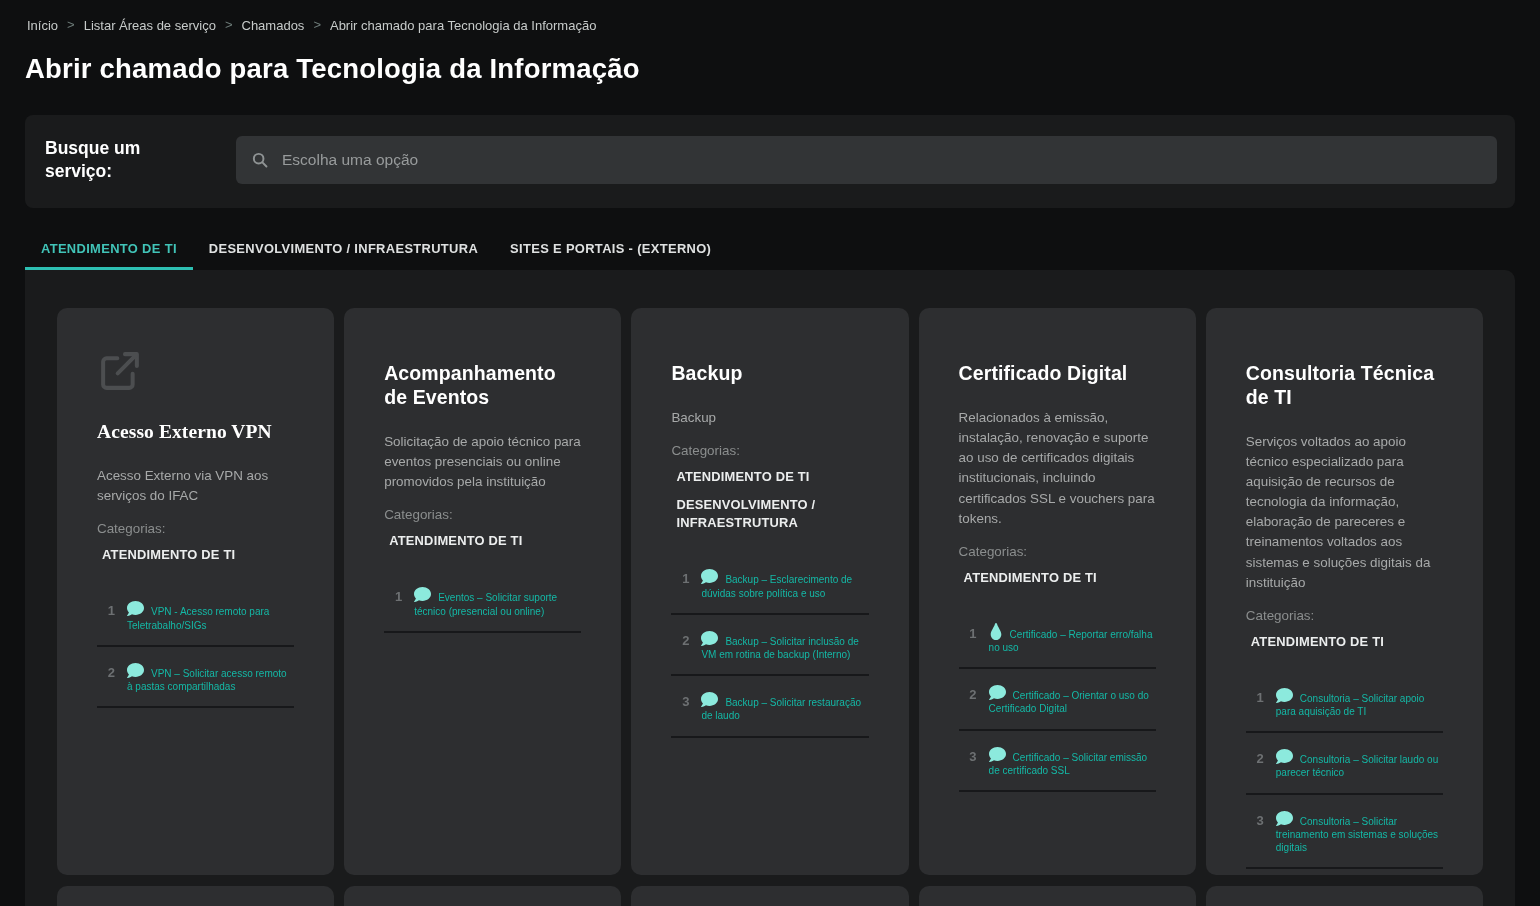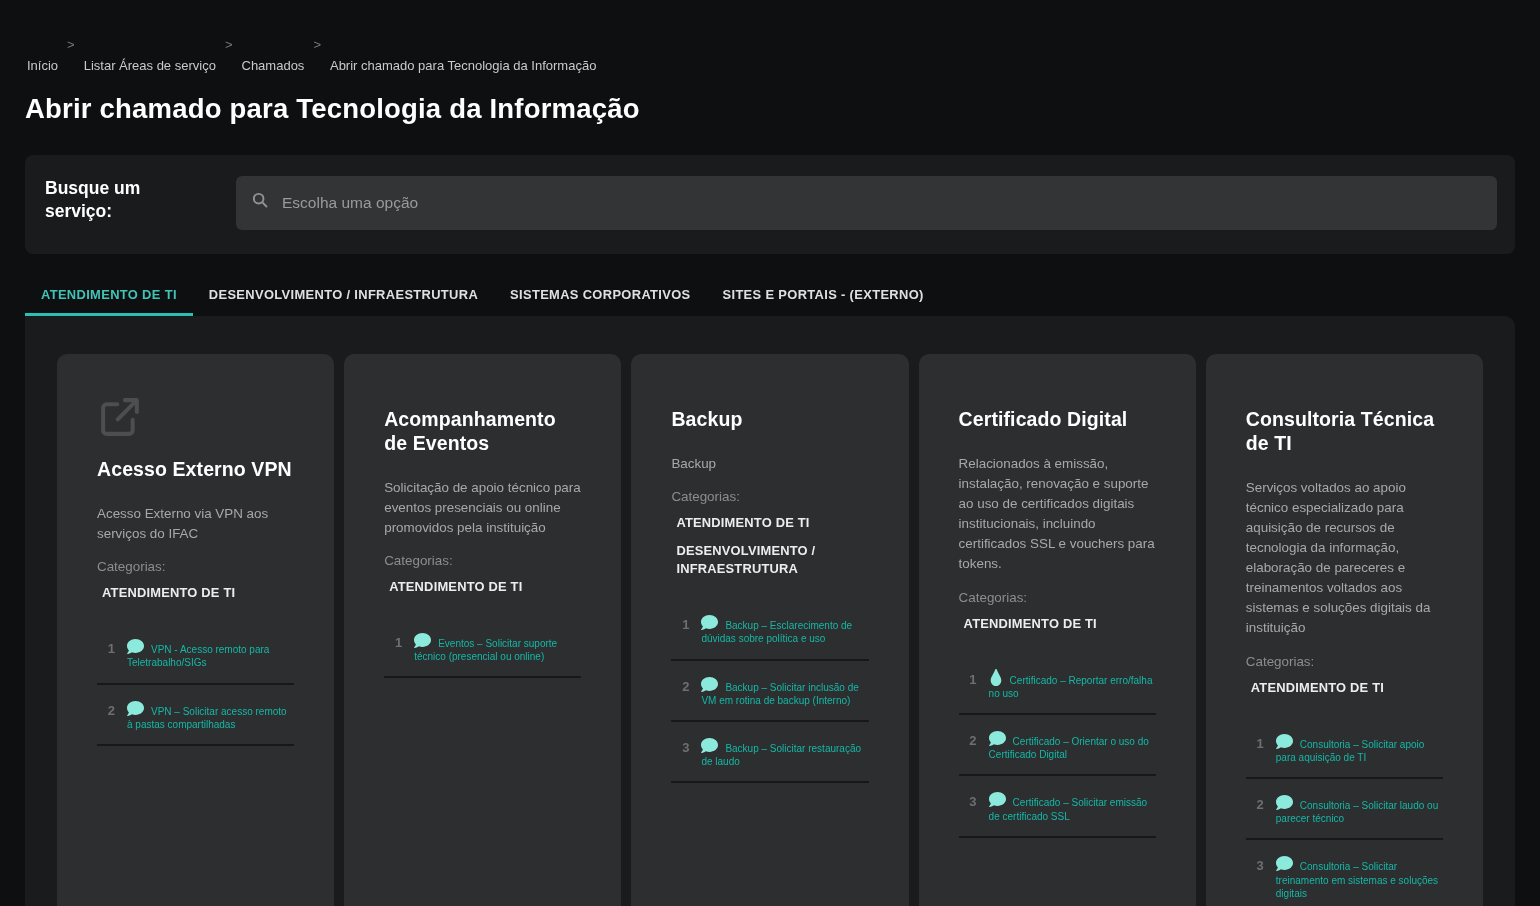--- a/index.html
+++ b/index.html
@@ -7,49 +7,49 @@
   body {
     width: 1540px; height: 906px; overflow: hidden;
     background: #0e0f10;
     font-family: "Liberation Sans", sans-serif;
     color: #ddd;
   }
   .page { padding: 0 25px; }
 
   
   .breadcrumb { padding: 18px 2px 0; font-size: 13px; color: #c7cbca; display: flex; align-items: center; gap: 9px; }
-  .bc-item { cursor: pointer; margin-top: 40px; }
+  .bc-item { cursor: pointer; }
   .bc-item[data-name="breadcrumb-current"] { cursor: default; }
   .bc-sep { color: #6e7c79; font-size: 13px; transform: translateY(-1px); }
 
   
   .page-title { margin: 20px 0 0; font-size: 27.5px; line-height: 1.15; font-weight: 700; color: #ffffff; letter-spacing: .2px; }
 
   
   .search-panel { margin-top: 30px; background: #1a1b1c; border-radius: 8px; padding: 21px 18px 24px 20px; display: flex; align-items: flex-start; gap: 39px; }
   .search-label { width: 152px; flex: none; color: #fff; font-weight: 700; font-size: 17.5px; line-height: 1.35; padding-top: 1px; }
   .search-box { flex: 1; position: relative; }
-  .search-input { width: 100%; height: 54px; background: #323436; border: none; border-radius: 6px; padding: 0 16px 0 46px; font-size: 15.5px; color: #d5d7d7; font-family: inherit; outline: none; }
+  .search-input { width: 100%; height: 48px; background: #323436; border: none; border-radius: 6px; padding: 0 16px 0 46px; font-size: 15.5px; color: #d5d7d7; font-family: inherit; outline: none; }
   .search-input::placeholder { color: #989b9c; }
   .search-icon { position: absolute; left: 15px; top: 15px; width: 18px; height: 18px; line-height: 0; }
 
   
   .tab-bar { display: flex; margin-top: 26px; }
   .tab { background: none; border: none; border-bottom: 3px solid transparent; font-family: inherit; text-transform: uppercase; font-size: 12.9px; font-weight: 600; letter-spacing: .35px; color: #dfe1e1; padding: 7px 16px 11px; cursor: pointer; line-height: 1.2; }
   .tab.active { color: #41c4b8; border-bottom-color: #2dbfb2; }
 
   
   .content-panel { background: #1a1b1c; border-radius: 0 10px 10px 10px; padding: 38px 32px 40px; }
   .cards-grid { display: grid; grid-template-columns: repeat(5, 1fr); grid-template-rows: 567px 240px; gap: 11px 10px; }
   .card { background: #2d2e30; border-radius: 10px; padding: 40px 40px 28px; overflow: hidden; }
   .card-stub { padding: 0; }
 
   .card-icon { line-height: 0; margin-bottom: -2px; }
   .card-title { margin: 14px 0 0; font-size: 19.5px; line-height: 1.22; font-weight: 700; color: #ffffff; letter-spacing: .1px; }
-  .card-icon + .card-title { margin-top: 20px; }
+  .card-icon + .card-title { margin-top: 28px; font-family: Liberation Serif, serif; }
   .card-desc { margin: 22px 0 0; font-size: 13.4px; line-height: 1.5; color: #a7a9a9; }
   .cat-label { margin-top: 15px; font-size: 13.4px; color: #8b8e8e; }
   .cat-item { margin: 10px 0 0 5px; font-size: 12.9px; font-weight: 700; letter-spacing: .2px; color: #eceeee; line-height: 1.4; text-transform: uppercase; }
 
   .service-list { margin-top: 36px; }
   .service-item { display: flex; align-items: flex-start; padding-bottom: 13px; margin-bottom: 15px; border-bottom: 2px solid #17181a; }
   .num { width: 18px; flex: none; text-align: right; font-size: 13px; font-weight: 700; color: #6d7072; padding-top: 3px; }
   .service-link { display: block; margin-left: 12px; font-size: 10px; line-height: 1.32; color: #14b8a6; cursor: pointer; text-decoration: none; }
   .li-icon { display: inline-block; vertical-align: -2px; margin-right: 7px; line-height: 0; }
 </style>
@@ -79,21 +79,20 @@
           <line x1="15.2" y1="15.2" x2="20.6" y2="20.6"></line>
         </svg>
       </span>
       <input class="search-input" type="text" data-name="search-input" placeholder="Escolha uma opção" style="">
     </div>
   </section>
 
   <div class="tab-bar" data-name="tab-bar">
       <button class="tab active" data-name="tab-atendimento-de-ti">ATENDIMENTO DE TI</button>
       <button class="tab" data-name="tab-desenvolvimento-infraestrutura">DESENVOLVIMENTO / INFRAESTRUTURA</button>
-      <button class="tab" data-name="tab-sistemas-corporativos">SISTEMAS CORPORATIVOS</button>
       <button class="tab" data-name="tab-sites-e-portais-externo">SITES E PORTAIS - (EXTERNO)</button>
     </div>
 
   <section class="content-panel" data-name="tab-content-panel">
     <div class="cards-grid" data-name="cards-grid">
         <article class="card" data-name="service-card">
           <div class="card-icon" data-name="external-link-icon"><svg viewBox="0 0 24 24" width="46" height="46" fill="none" stroke="#4c4e50" stroke-width="2.1" stroke-linecap="round" stroke-linejoin="round">
               <path d="M18.6 13.4V19a1.8 1.8 0 0 1-1.8 1.8H5A1.8 1.8 0 0 1 3.2 19V7.2A1.8 1.8 0 0 1 5 5.4h5.6"></path>
               <path d="M14.6 3.2h6.2v6.2"></path>
               <path d="M10.8 13.2 20.3 3.7"></path>

